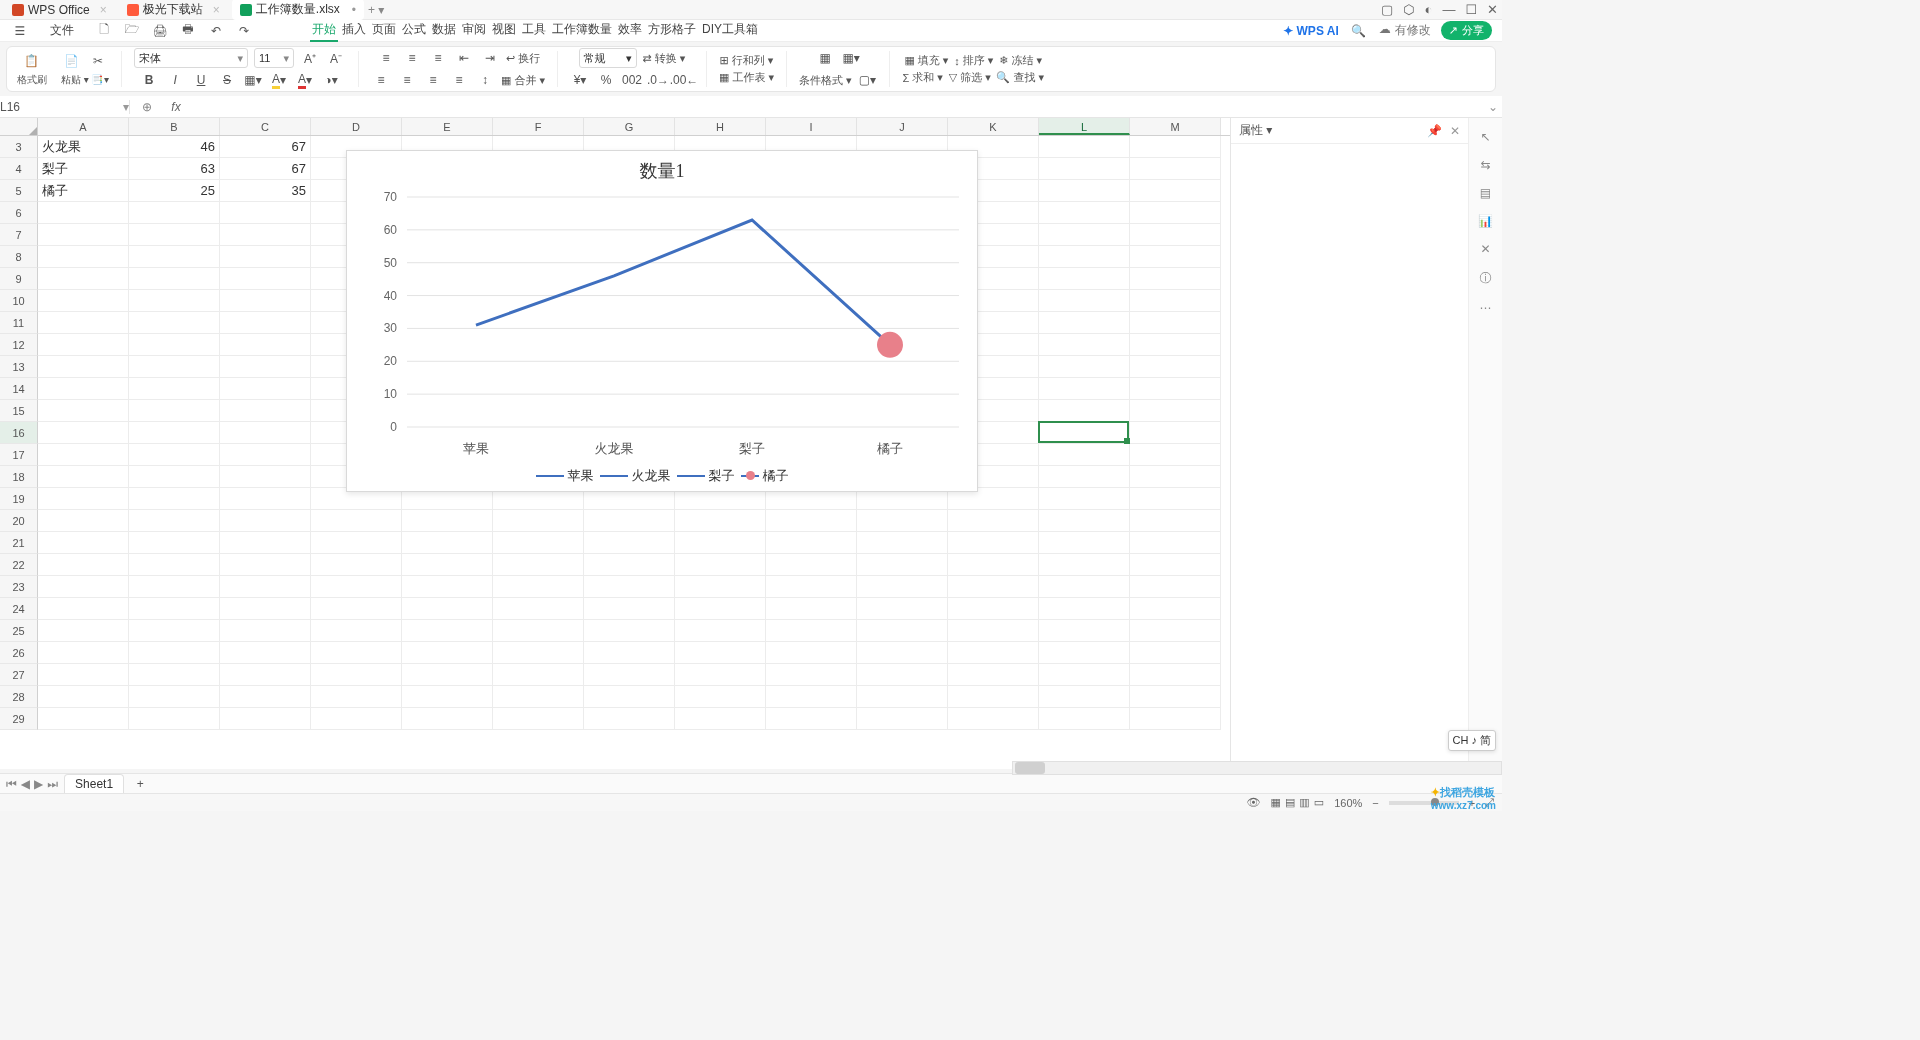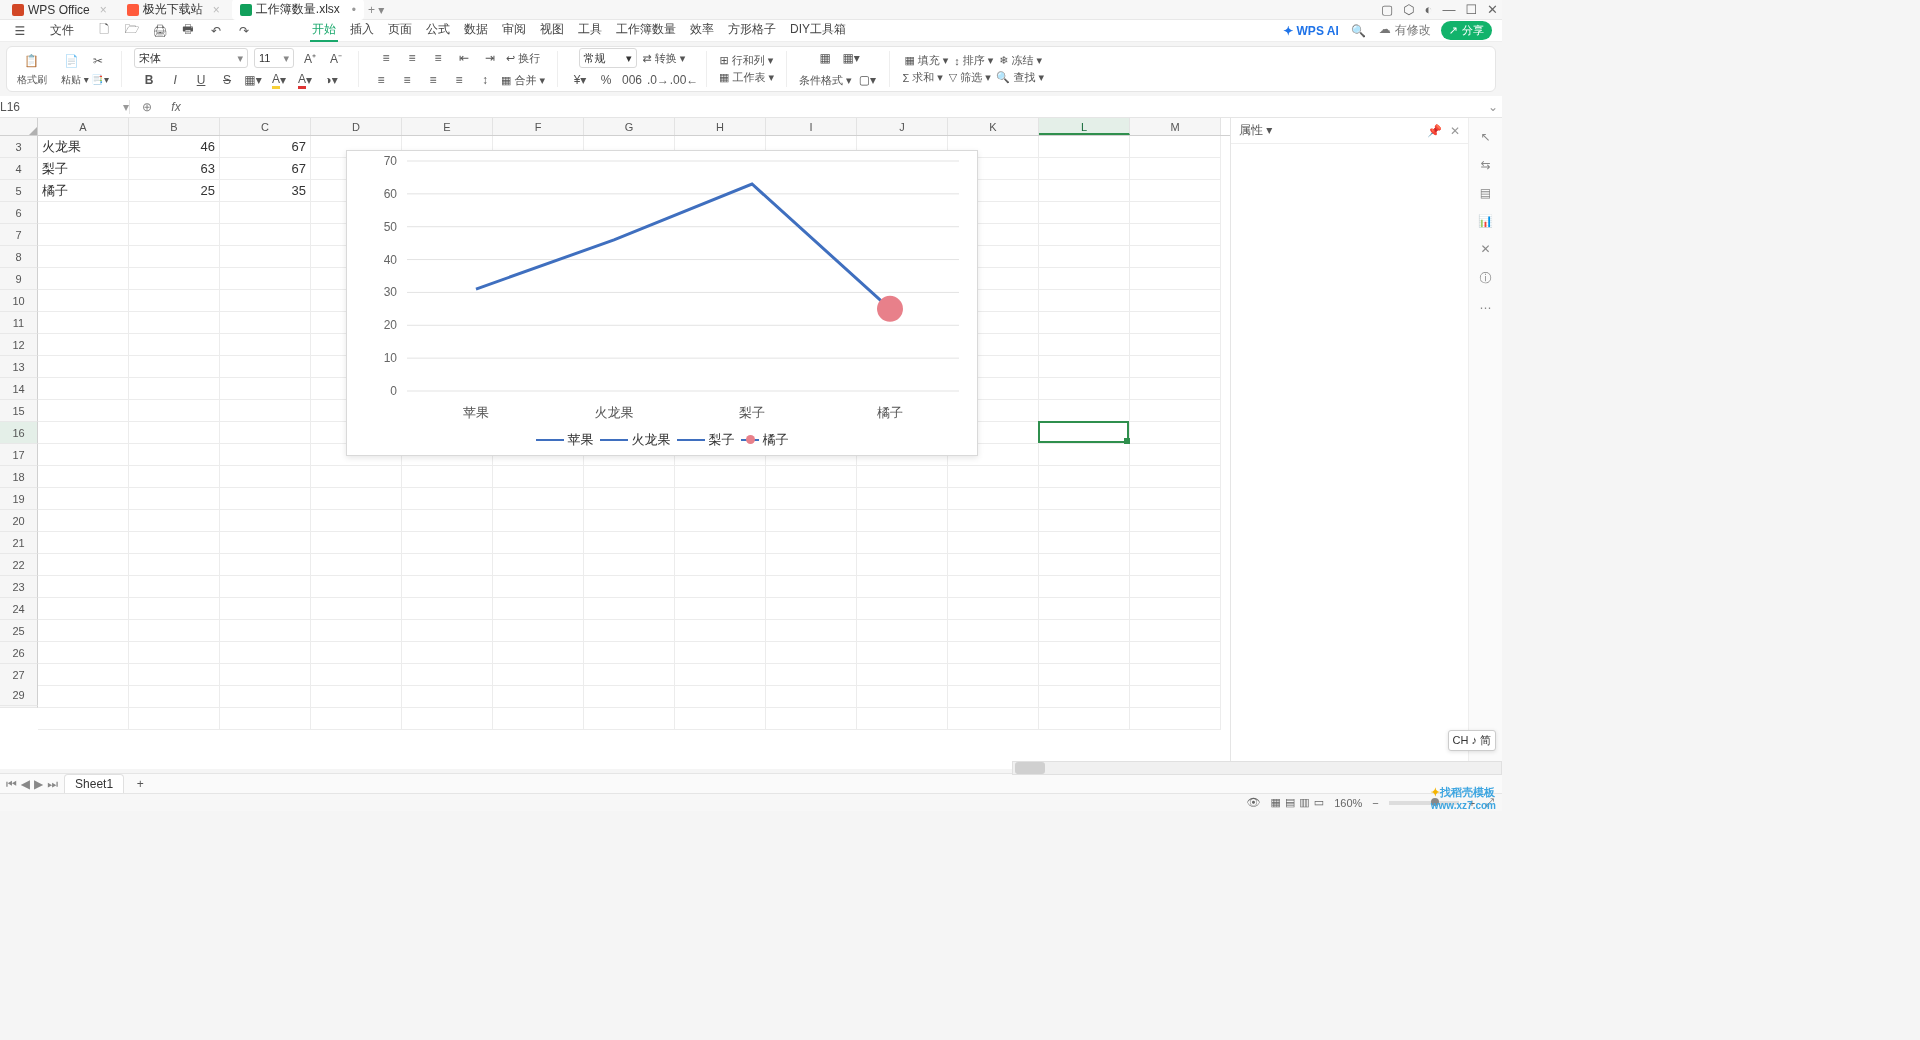--- a/index.html
+++ b/index.html
@@ -109,21 +109,21 @@
   <span class="rtab">文件</span>
   <span id="qicons" style="display:flex;gap:8px;color:#666;">
       <span class="tool">🗋</span>
       <span class="tool">🗁</span>
       <span class="tool">🖨</span>
       <span class="tool">🖶</span>
       <span class="tool">↶</span>
       <span class="tool">↷</span>
     </span>
   <span class="filerow sep" style="margin:0 2px;"></span>
-  <span id="rtabs" style="display:flex;gap:10px;">
+  <span id="rtabs" style="display:flex;gap:2px;">
       <span class="rtab active">开始</span>
       <span class="rtab">插入</span>
       <span class="rtab">页面</span>
       <span class="rtab">公式</span>
       <span class="rtab">数据</span>
       <span class="rtab">审阅</span>
       <span class="rtab">视图</span>
       <span class="rtab">工具</span>
       <span class="rtab">工作簿数量</span>
       <span class="rtab">效率</span>
@@ -199,21 +199,21 @@
     <div class="rrow">
       <div class="dd" style="width:58px;">
           <span>常规</span>
           <span style="margin-left:auto;">▾</span>
         </div>
       <span class="txtbtn">⇄ <span>转换</span>▾</span>
     </div>
     <div class="rrow" style="color:#666;">
       <span class="tool">¥▾</span>
       <span class="tool">%</span>
-      <span class="tool">006</span>
+      <span class="tool">002</span>
       <span class="tool">.0→</span>
       <span class="tool">.00←</span>
     </div>
   </div>
   <div class="vline"></div>
   <div class="rgrp">
     <div class="rrow">
         <span class="txtbtn">⊞ <span>行和列</span>▾</span>
       </div>
     <div class="rrow">
@@ -627,20 +627,21 @@
         <div class="cell" style="top: 572px; left: 819px;"></div>
         <div class="cell" style="top: 572px; left: 910px;"></div>
         <div class="cell" style="top: 572px; left: 1001px;"></div>
         <div class="cell" style="top: 572px; left: 1092px;"></div>
         <div class="selbox" style="left: 1000px; top: 285px; width: 91px; height: 22px;">
           <div class="selhandle"></div>
         </div>
       </div>
 
     <div class="chart" id="chartbox" style="left: 346px; top: 32px; width: 632px;">
+      <div class="title">数量1</div>
       <svg id="chartsvg" width="632" height="280">
           <line x1="60" y1="240" x2="612" y2="240" stroke="#e3e3e3" stroke-width="1"></line>
           <text x="50" y="244" text-anchor="end" font-size="12" fill="#666" font-family="SimSun">0</text>
           <line x1="60" y1="207.14285714285714" x2="612" y2="207.14285714285714" stroke="#e3e3e3" stroke-width="1"></line>
           <text x="50" y="211.14285714285714" text-anchor="end" font-size="12" fill="#666" font-family="SimSun">10</text>
           <line x1="60" y1="174.28571428571428" x2="612" y2="174.28571428571428" stroke="#e3e3e3" stroke-width="1"></line>
           <text x="50" y="178.28571428571428" text-anchor="end" font-size="12" fill="#666" font-family="SimSun">20</text>
           <line x1="60" y1="141.42857142857144" x2="612" y2="141.42857142857144" stroke="#e3e3e3" stroke-width="1"></line>
           <text x="50" y="145.42857142857144" text-anchor="end" font-size="12" fill="#666" font-family="SimSun">30</text>
           <line x1="60" y1="108.57142857142858" x2="612" y2="108.57142857142858" stroke="#e3e3e3" stroke-width="1"></line>
@@ -698,21 +699,21 @@
       <div class="rh" style="top: 370px;">19</div>
       <div class="rh" style="top: 392px;">20</div>
       <div class="rh" style="top: 414px;">21</div>
       <div class="rh" style="top: 436px;">22</div>
       <div class="rh" style="top: 458px;">23</div>
       <div class="rh" style="top: 480px;">24</div>
       <div class="rh" style="top: 502px;">25</div>
       <div class="rh" style="top: 524px;">26</div>
       <div class="rh" style="top: 546px;">27</div>
       <div class="rh" style="top: 568px;">28</div>
-      <div class="rh" style="top: 566px;">29</div>
+      <div class="rh" style="top: 590px;">29</div>
     </div>
   <div class="rpanel">
     <div class="hdr">
       <span><span>属性</span> ▾</span>
       <span class="icons">
         <span>📌</span>
         <span>✕</span>
       </span>
     </div>
   </div>

